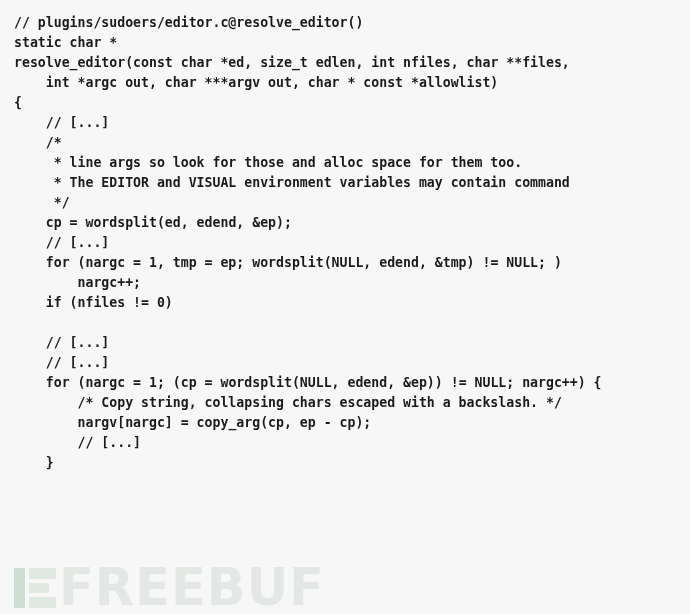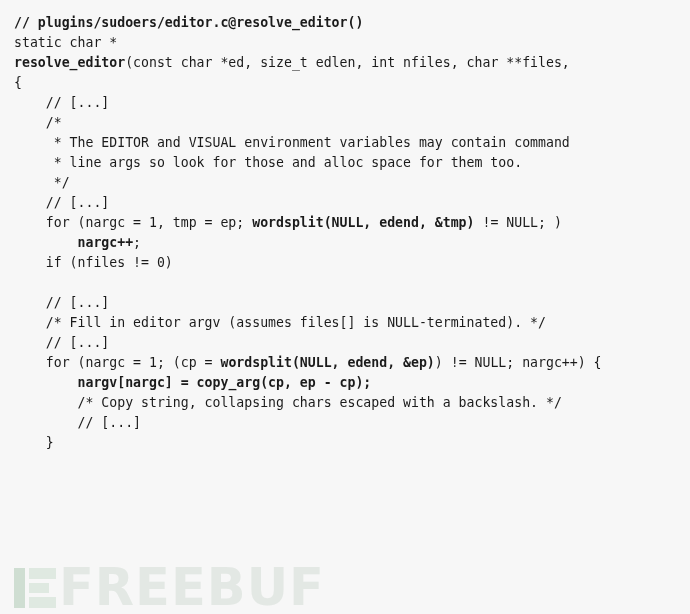--- a/index.html
+++ b/index.html
@@ -34,21 +34,21 @@
     letter-spacing: 0px;
     position: relative;
     z-index: 2;
   }
 
   .code-line.blank {
     height: 20px;
   }
 
   .seg-normal {
-    font-weight: 400;
+    font-weight: 700;
   }
   .seg-bold {
     font-weight: 700;
   }
 
   
   #watermark {
     position: absolute;
     left: 14px;
     bottom: 6px;
@@ -107,37 +107,38 @@
 </style>
 </head>
 <body style="background: rgb(247, 247, 247);">
 
 <div id="code-block" style="background: rgb(247, 247, 247); color: rgb(27, 27, 27);">
 
   <div id="code-lines">
       <div class="code-line"><span class="seg-bold">// plugins/sudoers/editor.c@resolve_editor()</span></div>
       <div class="code-line"><span class="seg-normal">static char *</span></div>
       <div class="code-line"><span class="seg-bold">resolve_editor</span><span class="seg-normal">(const char *ed, size_t edlen, int nfiles, char **files,</span></div>
+      <div class="code-line"><span class="seg-normal">    int *argc out, char ***argv out, char * const *allowlist)</span></div>
       <div class="code-line"><span class="seg-normal">{</span></div>
       <div class="code-line"><span class="seg-normal">    // [...]</span></div>
       <div class="code-line"><span class="seg-normal">    /*</span></div>
+      <div class="code-line"><span class="seg-normal">     * line args so look for those and alloc space for them too.</span></div>
       <div class="code-line"><span class="seg-normal">     * The EDITOR and VISUAL environment variables may contain command</span></div>
-      <div class="code-line"><span class="seg-normal">     * line args so look for those and alloc space for them too.</span></div>
       <div class="code-line"><span class="seg-normal">     */</span></div>
+      <div class="code-line"><span class="seg-normal">    cp = </span><span class="seg-bold">wordsplit(ed, edend, &amp;ep)</span><span class="seg-normal">;</span></div>
       <div class="code-line"><span class="seg-normal">    // [...]</span></div>
       <div class="code-line"><span class="seg-normal">    for (nargc = 1, tmp = ep; </span><span class="seg-bold">wordsplit(NULL, edend, &amp;tmp)</span><span class="seg-normal"> != NULL; )</span></div>
       <div class="code-line"><span class="seg-normal">        </span><span class="seg-bold">nargc++</span><span class="seg-normal">;</span></div>
       <div class="code-line"><span class="seg-normal">    if (nfiles != 0)</span></div>
       <div class="code-line blank">&nbsp;</div>
       <div class="code-line"><span class="seg-normal">    // [...]</span></div>
-      <div class="code-line"><span class="seg-normal">    /* Fill in editor argv (assumes files[] is NULL-terminated). */</span></div>
       <div class="code-line"><span class="seg-normal">    // [...]</span></div>
       <div class="code-line"><span class="seg-normal">    for (nargc = 1; (cp = </span><span class="seg-bold">wordsplit(NULL, edend, &amp;ep)</span><span class="seg-normal">) != NULL; nargc++) {</span></div>
+      <div class="code-line"><span class="seg-normal">        /* Copy string, collapsing chars escaped with a backslash. */</span></div>
       <div class="code-line"><span class="seg-normal">        </span><span class="seg-bold">nargv[nargc] = copy_arg(cp, ep - cp);</span></div>
-      <div class="code-line"><span class="seg-normal">        /* Copy string, collapsing chars escaped with a backslash. */</span></div>
       <div class="code-line"><span class="seg-normal">        // [...]</span></div>
       <div class="code-line"><span class="seg-normal">    }</span></div>
     </div>
 
   <div id="watermark">
     <div id="watermark-mark">
       <span class="bar-left" style="background: rgb(207, 222, 210);"></span>
       <span class="bar-top"></span>
       <span class="bar-mid"></span>
       <span class="bar-bottom"></span>

